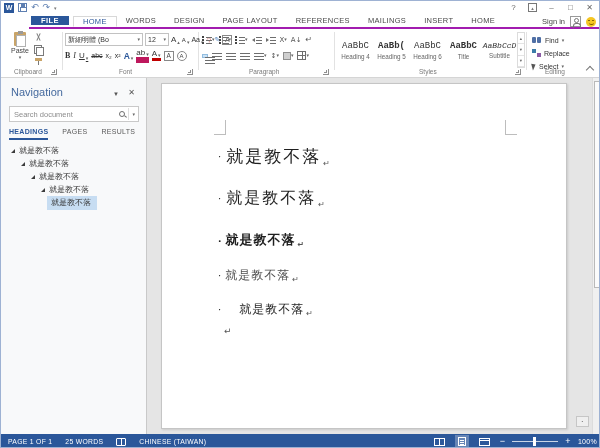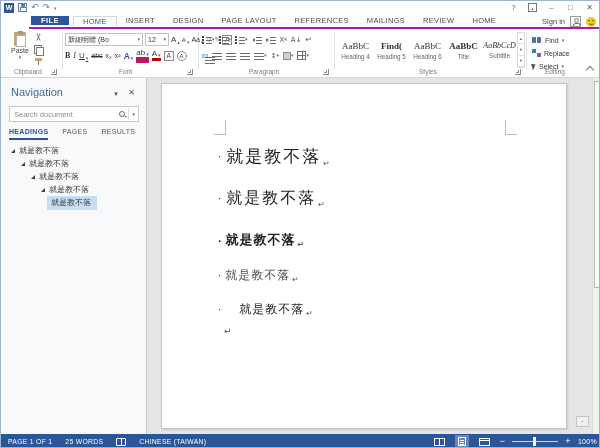--- a/index.html
+++ b/index.html
@@ -96,21 +96,21 @@
   .ls.ind-r::after { content:""; position:absolute; left:0; top:2px; width:0; height:0; border-left:3px solid #6e6e6e; border-top:2px solid transparent; border-bottom:2px solid transparent; }
   .pglyph { font-size:7px; color:#555; font-family:"DejaVu Sans",sans-serif; }
   .active-box { background:#CDE4F7; border:1px solid #92bde0; padding:1px 2px; }
   .shade-i { width:8px; height:8px; background:#cfcfcf; border:1px solid #8f8f8f; }
   .grid-i { width:9px; height:9px; border:1px solid #6e6e6e; position:relative; }
   .grid-i::before { content:""; position:absolute; left:4px; top:0; width:1px; height:7px; background:#6e6e6e; }
   .grid-i::after { content:""; position:absolute; left:0; top:3px; width:7px; height:1px; background:#6e6e6e; }
 
   
   .stylechip { position:absolute; top:3px; width:35px; height:36px; display:flex; flex-direction:column; align-items:center; justify-content:center; gap:2px; }
-  .chip-prev { font-size:9px; color:#333; font-family:Liberation Serif, serif; white-space:nowrap; }
+  .chip-prev { font-size:9px; color:#333; font-family:Liberation Mono, monospace; white-space:nowrap; }
   .chip-name { font-size:6.3px; color:#666; white-space:nowrap; }
   .chip-b .chip-prev { font-weight:bold; }
   .chip-i .chip-prev { font-style:italic; font-size:8px; }
   .stylescroll { position:absolute; left:516px; top:3px; width:8px; height:36px; border:1px solid #dcdcdc; display:flex; flex-direction:column; }
   .stylescroll span { flex:1; display:flex; align-items:center; justify-content:center; font-size:4.5px; color:#666; border-bottom:1px solid #e4e4e4; }
 
   
   .editrow { position:absolute; left:531px; height:12px; display:flex; align-items:center; gap:3px; font-size:7px; color:#333; }
   .bino { width:10px; height:6px; position:relative; }
   .bino::before { content:""; position:absolute; left:0; top:0; width:4px; height:6px; background:#4F6FA5; border-radius:1px; box-shadow:5px 0 #4F6FA5; }
@@ -204,26 +204,26 @@
       <span class="rdo-i">▴</span>
       <span class="wctrl">–</span>
       <span class="wctrl">□</span>
       <span class="wctrl">✕</span>
     </div>
   </div>
 
   <div class="tabrow">
     <div class="file-tab">FILE</div>
     <div class="rtab active">HOME</div>
-    <div class="rtab">INSERT</div>
+    <div class="rtab">WORDS</div>
     <div class="rtab">DESIGN</div>
     <div class="rtab">PAGE LAYOUT</div>
     <div class="rtab">REFERENCES</div>
     <div class="rtab">MAILINGS</div>
-    <div class="rtab">REVIEW</div>
+    <div class="rtab">INSERT</div>
     <div class="rtab">HOME</div>
   </div>
   <div class="signin">
     <span class="signin-label">Sign in</span>
     <span class="avatar"></span>
     <span class="smiley"></span>
   </div>
 
   <div class="ribbon">
     <div class="gsep" style="left:61px"></div>
@@ -351,21 +351,21 @@
         </span>
     </div>
     <span class="glabel" style="left:248px">Paragraph</span>
     <span class="dl" style="left:322px"></span>
 
     <div class="stylechip" style="left:337px">
       <span class="chip-prev">AaBbC</span>
       <span class="chip-name">Heading 4</span>
     </div>
     <div class="stylechip chip-b" style="left:373px">
-      <span class="chip-prev">Find(</span>
+      <span class="chip-prev">AaBb(</span>
       <span class="chip-name">Heading 5</span>
     </div>
     <div class="stylechip" style="left:409px">
       <span class="chip-prev">AaBbC</span>
       <span class="chip-name">Heading 6</span>
     </div>
     <div class="stylechip chip-b" style="left:445px">
       <span class="chip-prev">AaBbC</span>
       <span class="chip-name">Title</span>
     </div>

